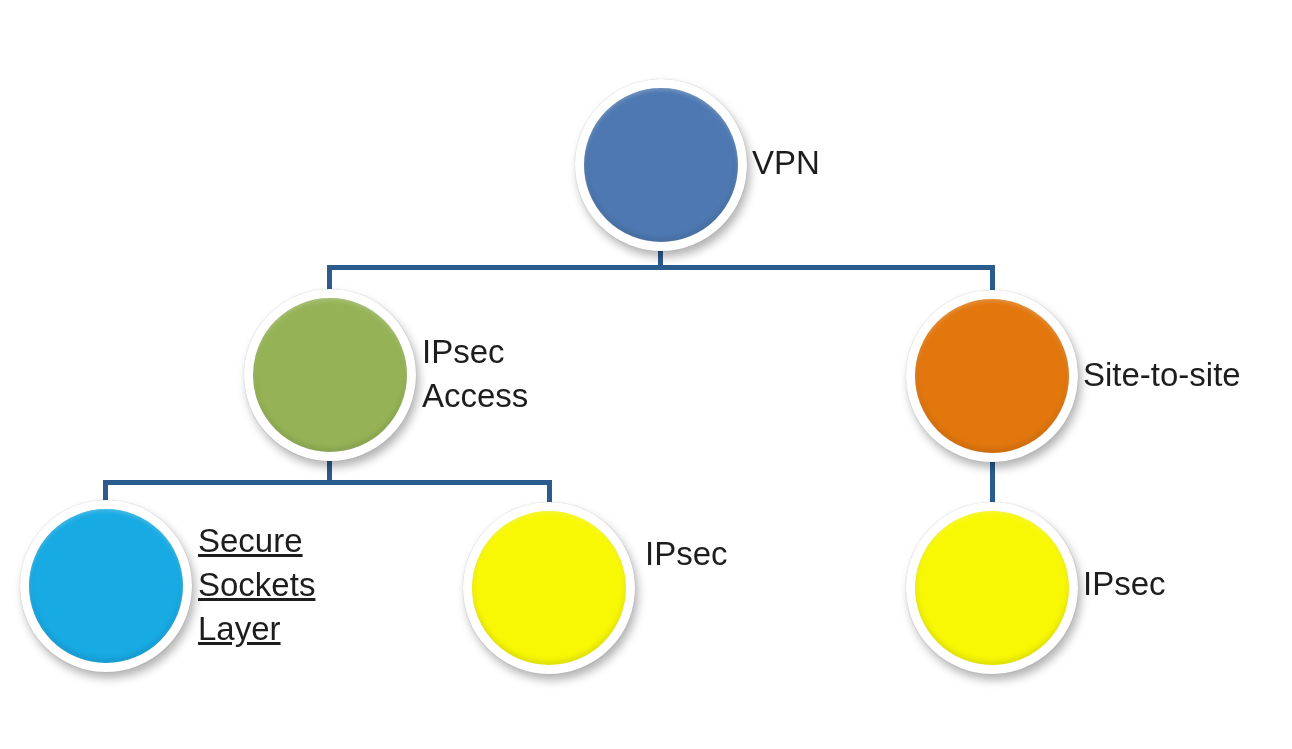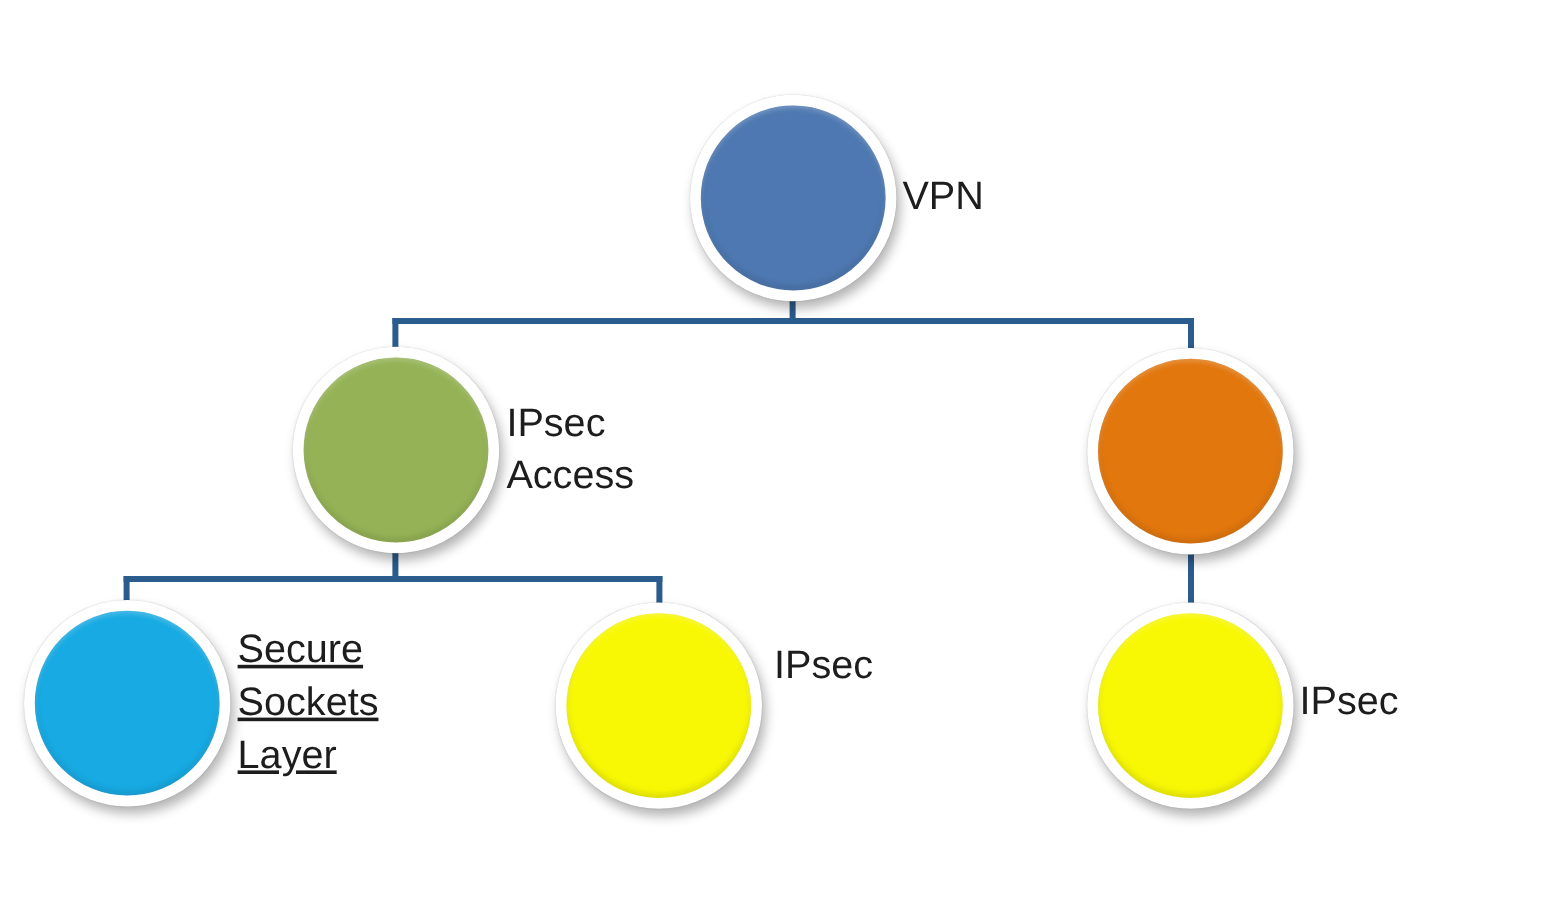--- a/index.html
+++ b/index.html
@@ -87,17 +87,18 @@
 
   <div class="circle" id="c-vpn" style="background-color: rgb(77, 120, 177);"></div>
   <div class="circle" id="c-ra" style="background-color: rgb(149, 179, 86);"></div>
   <div class="circle" id="c-sts" style="background-color: rgb(226, 119, 14);"></div>
   <div class="circle" id="c-ssl" style="background-color: rgb(23, 170, 227);"></div>
   <div class="circle" id="c-ips1" style="background-color: rgb(248, 248, 5);"></div>
   <div class="circle" id="c-ips2" style="background-color: rgb(248, 248, 5);"></div>
 
   <div class="label" id="l-vpn">VPN</div>
   <div class="label" id="l-ra">IPsec Access</div>
+  <div class="label" id="l-sts">Site-to-site</div>
   <div class="label" id="l-ssl">Secure Sockets Layer</div>
   <div class="label" id="l-ips1">IPsec</div>
   <div class="label" id="l-ips2">IPsec</div>
 
 </div>
 
 </body></html>

